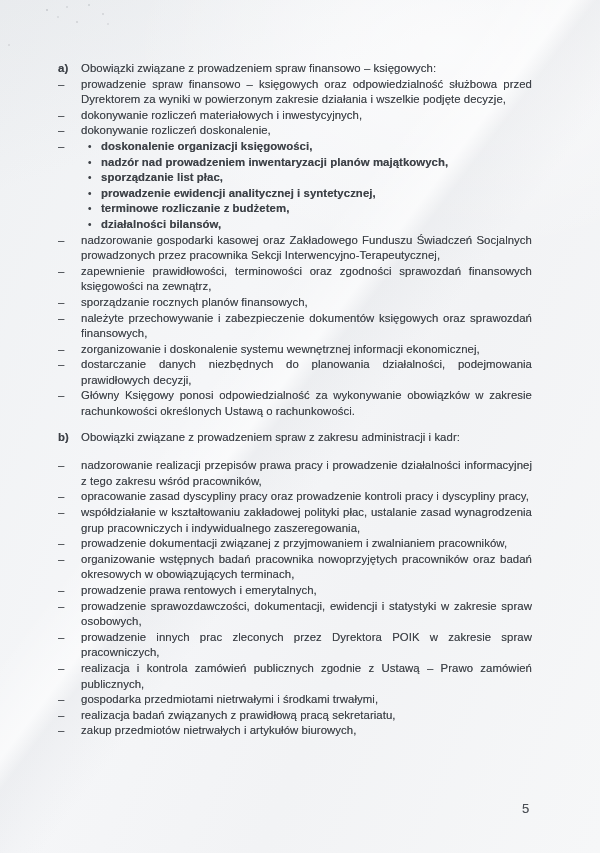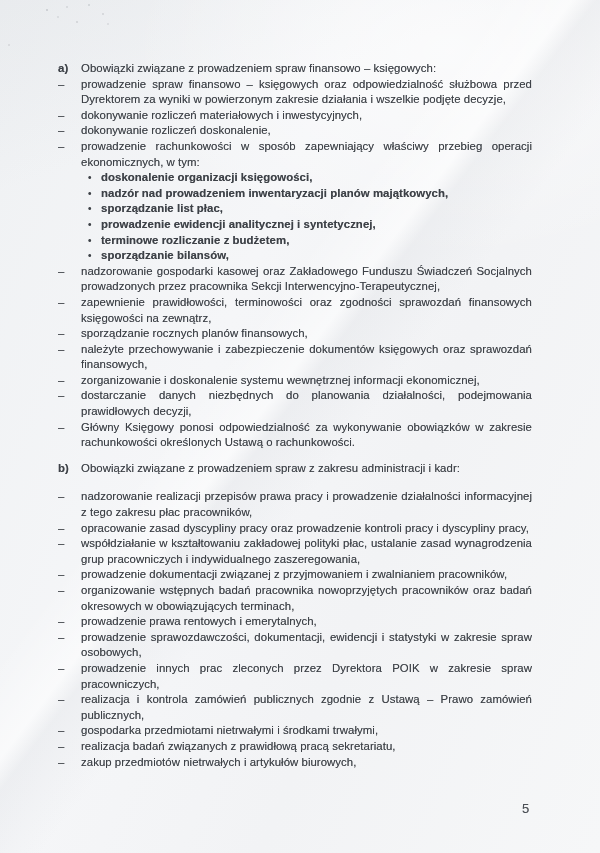--- a/index.html
+++ b/index.html
@@ -80,21 +80,21 @@
         <div class="item">
           <span class="col-marker">–</span>
           <div class="body"><span class="item-text">dokonywanie rozliczeń materiałowych i inwestycyjnych,</span></div>
         </div>
         <div class="item">
           <span class="col-marker">–</span>
           <div class="body"><span class="item-text">dokonywanie rozliczeń doskonalenie,</span></div>
         </div>
         <div class="item">
           <span class="col-marker">–</span>
-          <div class="body"><span class="item-text">prowadzenie rachunkowości w sposób zapewniający właściwy przebieg operacji ekonomicznych, w tym:</span><div class="sublist">
+          <div class="body"><div class="sublist">
               <div class="subitem">
                 <span class="sub-marker">•</span>
                 <span class="sub-text">doskonalenie organizacji księgowości,</span>
               </div>
               <div class="subitem">
                 <span class="sub-marker">•</span>
                 <span class="sub-text">nadzór nad prowadzeniem inwentaryzacji planów majątkowych,</span>
               </div>
               <div class="subitem">
                 <span class="sub-marker">•</span>
@@ -103,21 +103,21 @@
               <div class="subitem">
                 <span class="sub-marker">•</span>
                 <span class="sub-text">prowadzenie ewidencji analitycznej i syntetycznej,</span>
               </div>
               <div class="subitem">
                 <span class="sub-marker">•</span>
                 <span class="sub-text">terminowe rozliczanie z budżetem,</span>
               </div>
               <div class="subitem">
                 <span class="sub-marker">•</span>
-                <span class="sub-text">sporządzanie bilansów,</span>
+                <span class="sub-text">działalności bilansów,</span>
               </div>
             </div></div>
         </div>
         <div class="item">
           <span class="col-marker">–</span>
           <div class="body"><span class="item-text">nadzorowanie gospodarki kasowej oraz Zakładowego Funduszu Świadczeń Socjalnych prowadzonych przez pracownika Sekcji Interwencyjno-Terapeutycznej,</span></div>
         </div>
         <div class="item">
           <span class="col-marker">–</span>
           <div class="body"><span class="item-text">zapewnienie prawidłowości, terminowości oraz zgodności sprawozdań finansowych księgowości na zewnątrz,</span></div>
@@ -143,21 +143,21 @@
           <div class="body"><span class="item-text">Główny Księgowy ponosi odpowiedzialność za wykonywanie obowiązków w&nbsp;zakresie rachunkowości określonych Ustawą o rachunkowości.</span></div>
         </div>
       </section>
       <section class="section">
         <div class="heading-row">
           <span class="col-marker section-label">b)</span>
           <span class="section-heading">Obowiązki związane z prowadzeniem spraw z zakresu administracji i kadr:</span>
         </div>
         <div class="item">
           <span class="col-marker">–</span>
-          <div class="body"><span class="item-text">nadzorowanie realizacji przepisów prawa pracy i prowadzenie działalności informacyjnej z tego zakresu płac pracowników,</span></div>
+          <div class="body"><span class="item-text">nadzorowanie realizacji przepisów prawa pracy i prowadzenie działalności informacyjnej z tego zakresu wśród pracowników,</span></div>
         </div>
         <div class="item">
           <span class="col-marker">–</span>
           <div class="body"><span class="item-text">opracowanie zasad dyscypliny pracy oraz prowadzenie kontroli pracy i dyscypliny pracy,</span></div>
         </div>
         <div class="item">
           <span class="col-marker">–</span>
           <div class="body"><span class="item-text">współdziałanie w kształtowaniu zakładowej polityki płac, ustalanie zasad wynagrodzenia grup pracowniczych i indywidualnego zaszeregowania,</span></div>
         </div>
         <div class="item">

